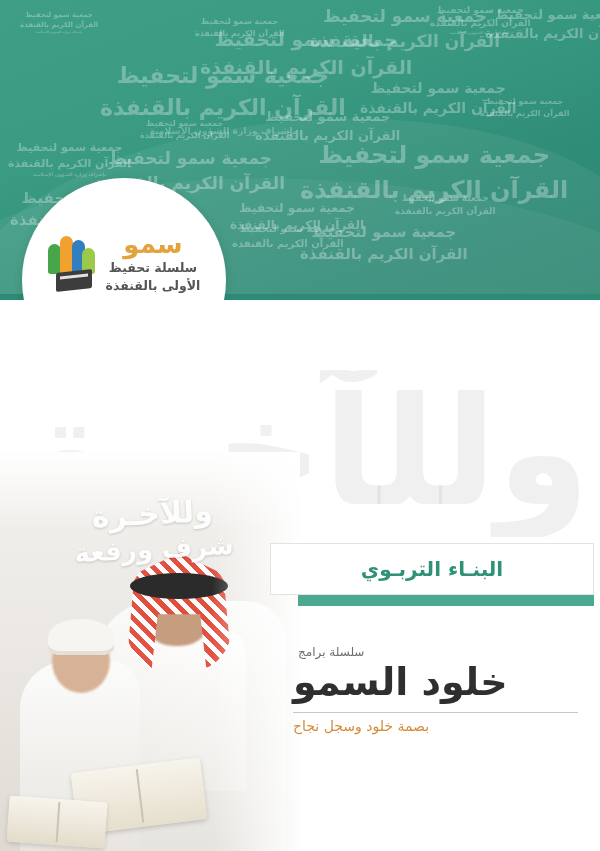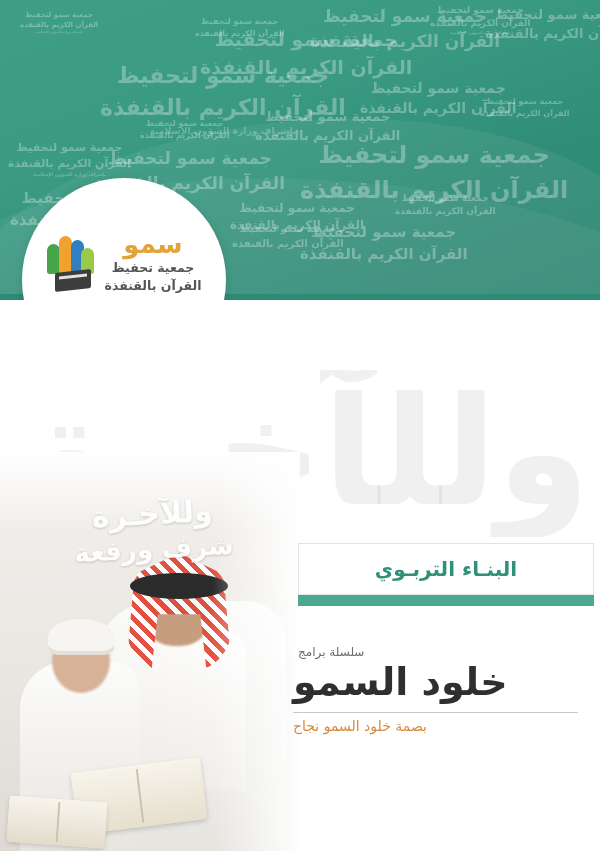--- a/index.html
+++ b/index.html
@@ -374,21 +374,21 @@
   .calli-quote .q2 {
     display: block;
     font-size: 26px;
   }
 
   
   .title-bar {
     position: absolute;
     right: 6px;
     top: 243px;
-    width: 296px;
+    width: 324px;
     height: 52px;
     background: #ffffff;
     border: 1px solid #e3e3e3;
     box-sizing: border-box;
     display: flex;
     align-items: center;
     justify-content: center;
   }
   .title-bar .tb-text {
     color: #2f9178;
@@ -485,22 +485,22 @@
         <div class="wm" style="left: 232px; top: 222px; font-size: 10px;"><span>جمعية سمو لتحفيظ</span><span class="l2">القرآن الكريم بالقنفذة</span></div>
       </div>
   </div>
   <div class="band-bottom-line"></div>
 
   <div class="logo-wrap">
     <div class="logo-inner">
       <div class="logo-main-row">
         <div class="logo-text-col">
           <div class="logo-sumu">سمو</div>
-          <div class="logo-name1">جمعية تحفيظ</div>
-          <div class="logo-name2">القرآن بالقنفذة</div>
+          <div class="logo-name1">سلسلة تحفيظ</div>
+          <div class="logo-name2">الأولى بالقنفذة</div>
         </div>
         <div class="logo-mark">
           <span class="flame f1"></span>
           <span class="flame f2"></span>
           <span class="flame f3"></span>
           <span class="flame f4"></span>
           <span class="book"></span>
         </div>
       </div>
       <div class="logo-sub">
@@ -537,16 +537,16 @@
 
     <div class="title-bar-accent2"></div>
     <div class="title-bar">
       <span class="tb-text">البنـاء التربـوي</span>
     </div>
     <div class="title-bar-accent"></div>
 
     <div class="series-label">سلسلة برامج</div>
     <div class="main-title">خلود السمو</div>
     <div class="title-rule"></div>
-    <div class="tagline">بصمة خلود السمو نجاح</div>
+    <div class="tagline">بصمة خلود وسجل نجاح</div>
 
   </div>
 </div>
 
 </body></html>

